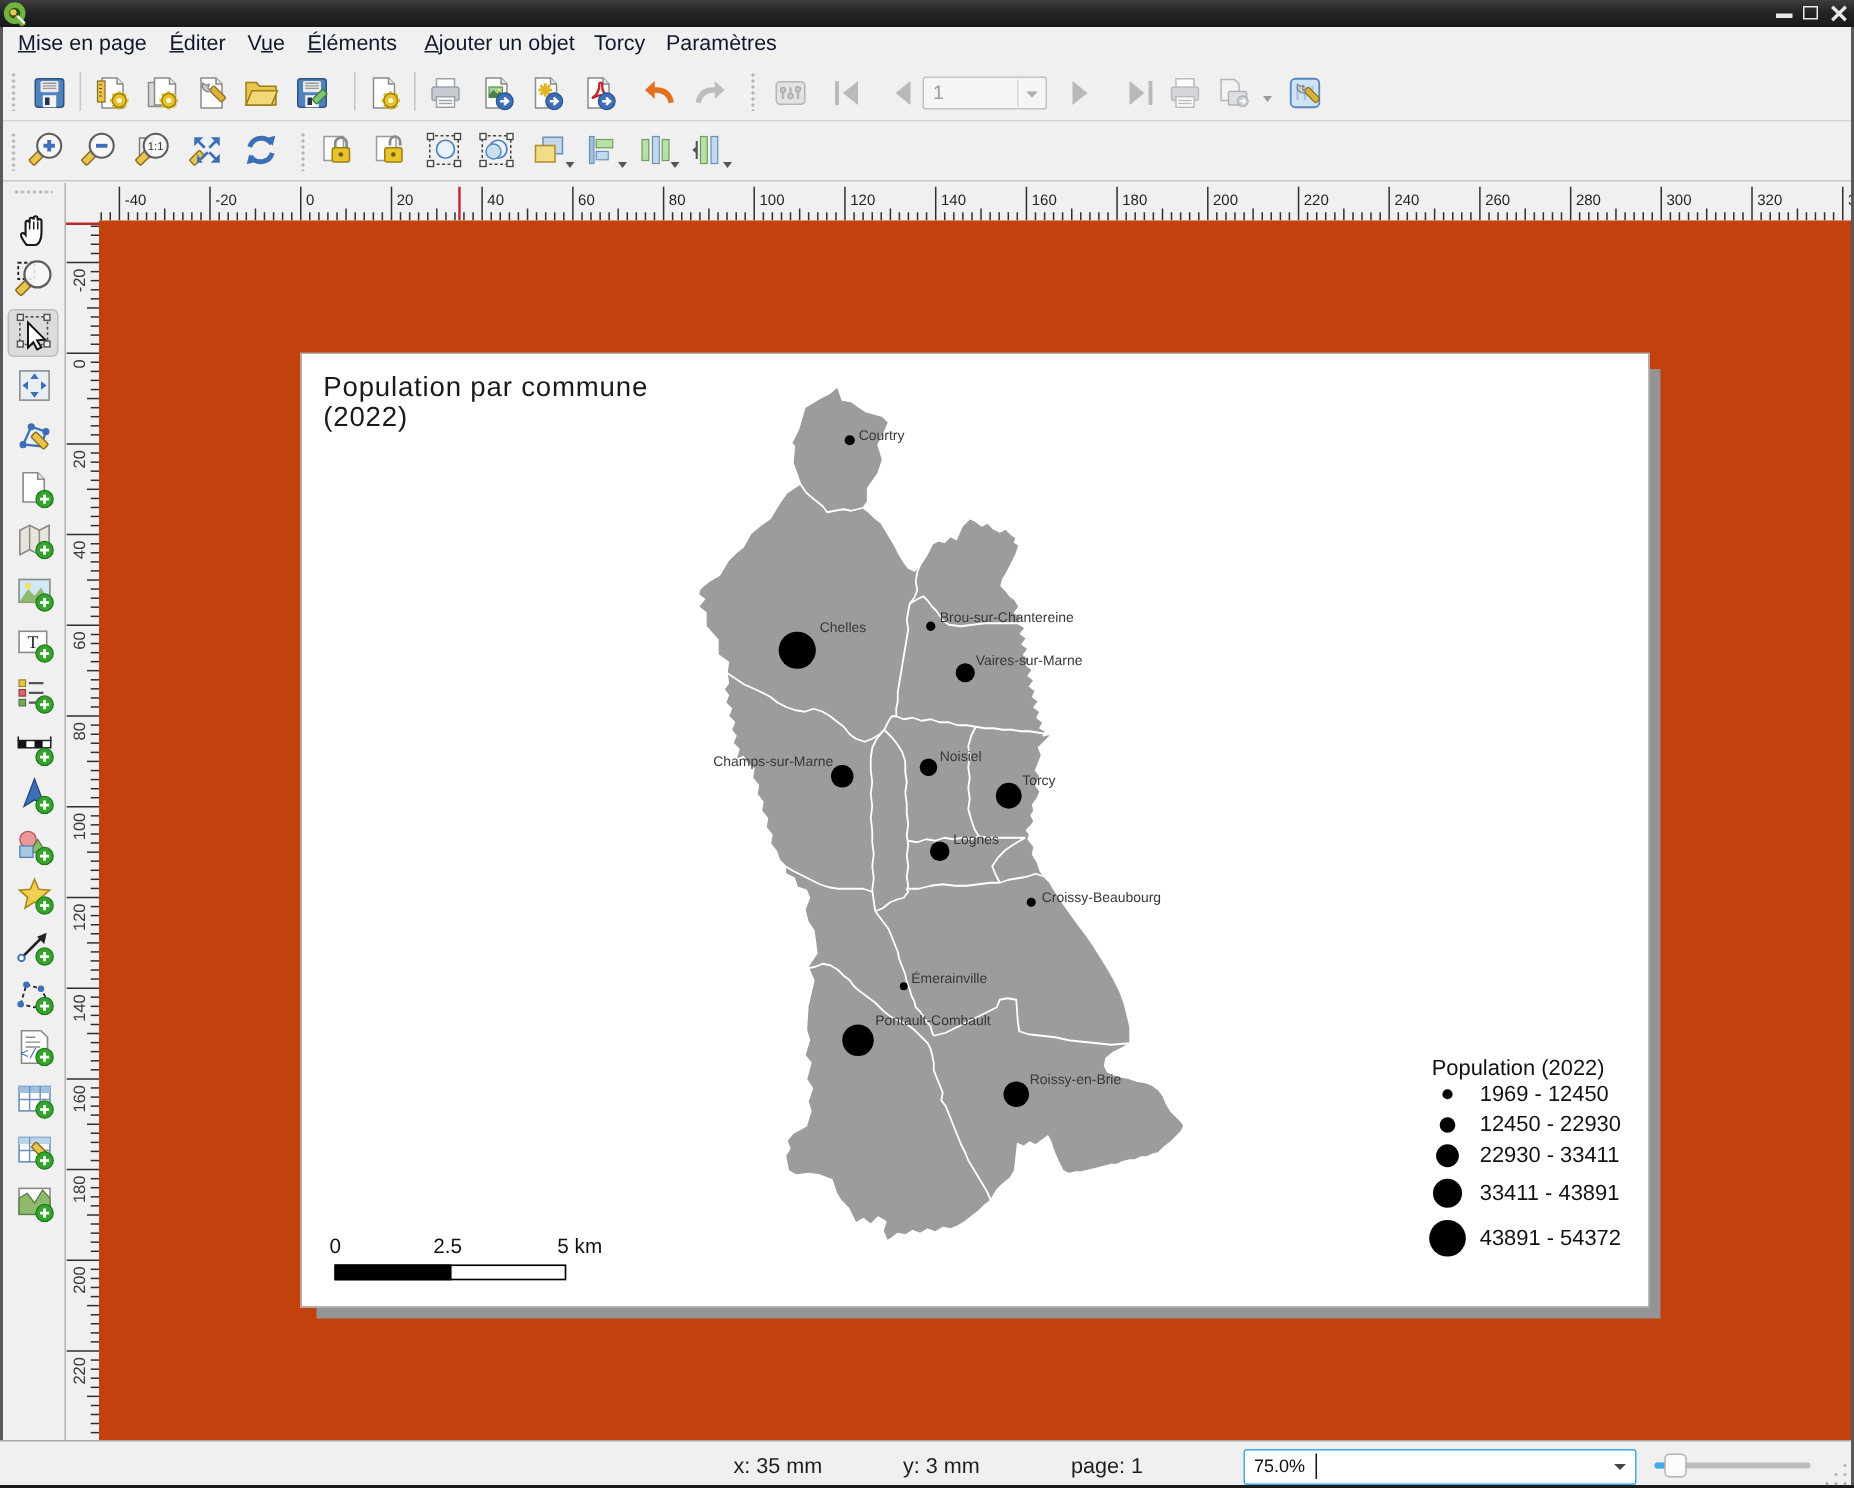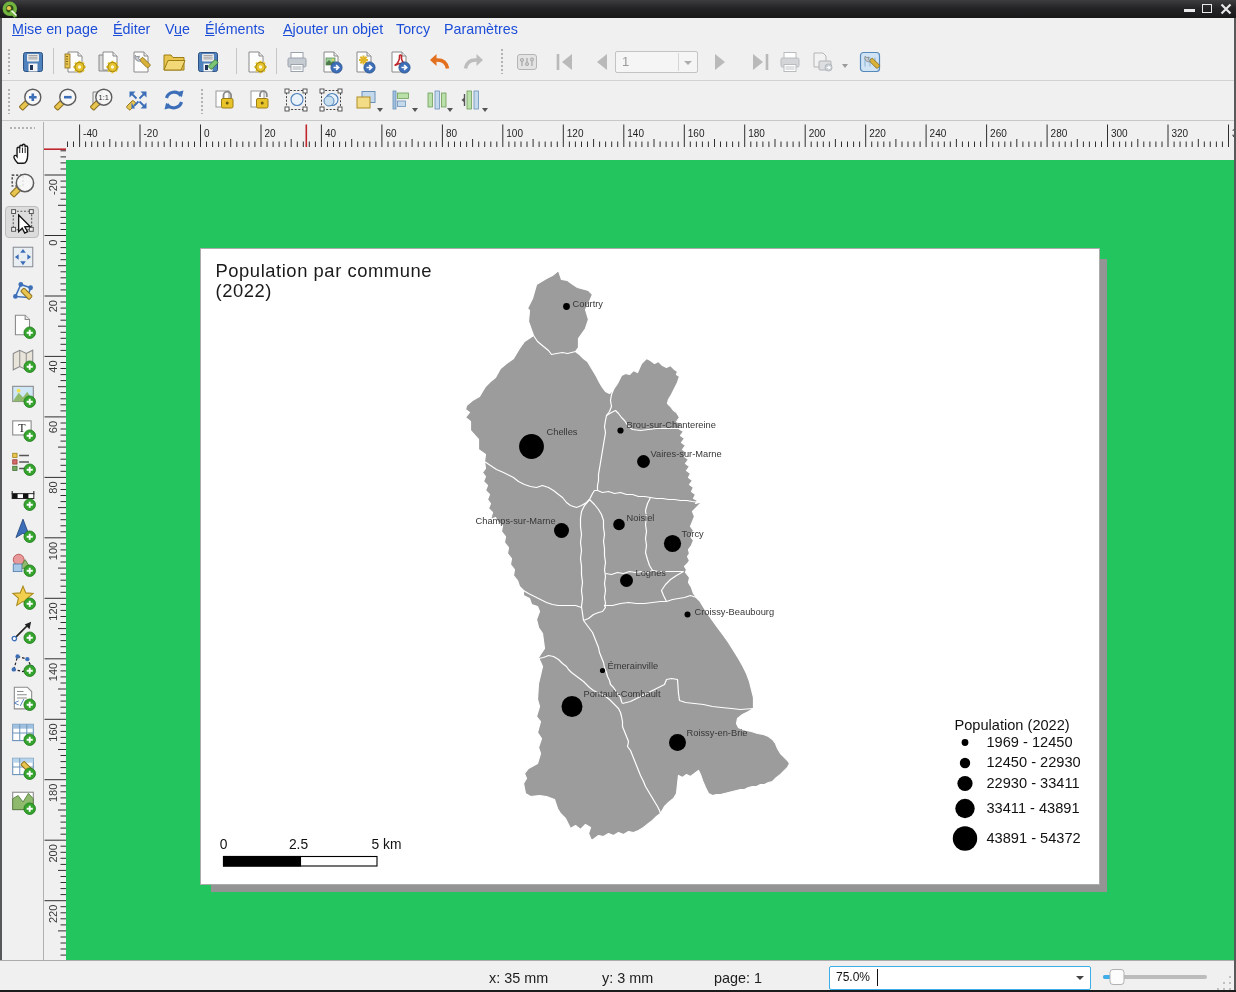--- a/index.html
+++ b/index.html
@@ -1,27 +1,27 @@
 <!DOCTYPE html>
 <html><head><meta charset="utf-8"><style>
 *{margin:0;padding:0;box-sizing:border-box}
 body{width:1236px;height:992px;overflow:hidden;font-family:"Liberation Sans",sans-serif;background:#efefef;position:relative}
 .titlebar{position:absolute;left:0;top:0;width:1236px;height:18px;background:linear-gradient(180deg,#3e3e40 0%,#242426 45%,#19191a 100%)}
 .titlebar .t{position:absolute;left:0;right:36px;top:2px;text-align:center;font-size:11.5px;color:#ececec}
 .menubar{position:absolute;left:0;top:18px;width:1236px;height:22px;background:#f0f0f0}
-.menubar span{position:absolute;top:2.5px;font-size:14.3px;color:#1d4ed8}
+.menubar span{position:absolute;top:2.5px;font-size:14.3px;color:#0f172a}
 .tb{position:absolute;left:0;width:1236px;background:#f0f0f0}
 #tb1{top:40px;height:41px;border-bottom:1px solid #d2d2d2}
 #tb2{top:81px;height:40px;border-bottom:1px solid #c8c8c8}
 .vsep{position:absolute;top:8px;width:1px;height:26px;background:#c6c6c6}
 .handle{position:absolute;width:4px;background-image:radial-gradient(#b3b3b3 35%,transparent 40%);background-size:4px 4px}
 .lefttools{position:absolute;left:0;top:122px;width:44px;height:838px;background:#f0f0f0}
 .hruler{position:absolute;left:44px;top:122px;width:1192px;height:25px;background:#f0f0f0}
 .vruler{position:absolute;left:44px;top:147px;width:22px;height:813px;background:#f0f0f0}
-.canvas{position:absolute;left:66px;top:160px;width:1170px;height:813px;background:#22c55e;overflow:hidden}
+.canvas{position:absolute;left:66px;top:147px;width:1170px;height:813px;background:#c2410c;overflow:hidden}
 .page{position:absolute;left:134.5px;top:88.5px;width:898px;height:635px;background:#fff;outline:1px solid #ababab;box-shadow:9px 9px 0 -1px #949494}
 .ptitle{position:absolute;left:15px;top:12px;font-size:18.4px;line-height:20px;color:#1a1a1a;letter-spacing:.55px}
 .statusbar{position:absolute;left:0;top:960px;width:1236px;height:36px;background:#f0f0f0;border-top:1px solid #ababab}
 .statusbar .s{position:absolute;top:8.5px;font-size:14.4px;color:#1d1d1d}
 .combo{position:absolute;left:829px;top:5px;width:262px;height:24px;background:#fff;border:1px solid #3daee9;border-radius:2px}
 .combo .v{position:absolute;left:6px;top:3px;font-size:12px;color:#111}
 .caret{position:absolute;left:46.5px;top:2px;width:1px;height:17px;background:#111}
 .combo .arr{position:absolute;right:6px;top:9px;width:0;height:0;border-left:4px solid transparent;border-right:4px solid transparent;border-top:4.5px solid #444}
 .winbtn{position:absolute;top:0;height:18px;color:#e8e8e8}
 .rightedge{position:absolute;right:0;top:18px;width:2px;height:972px;background:#57595b}

